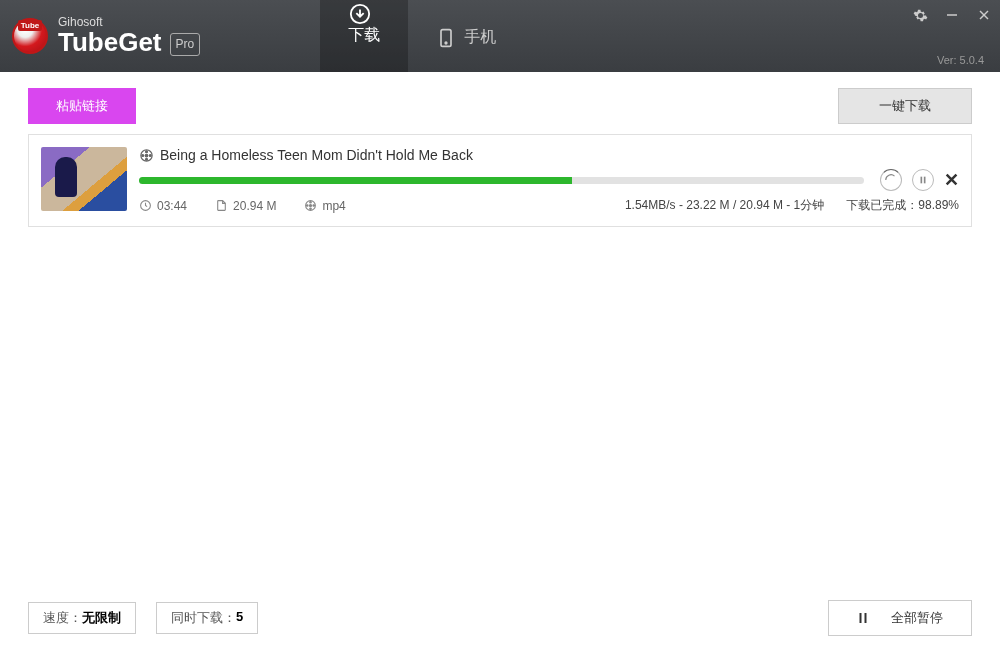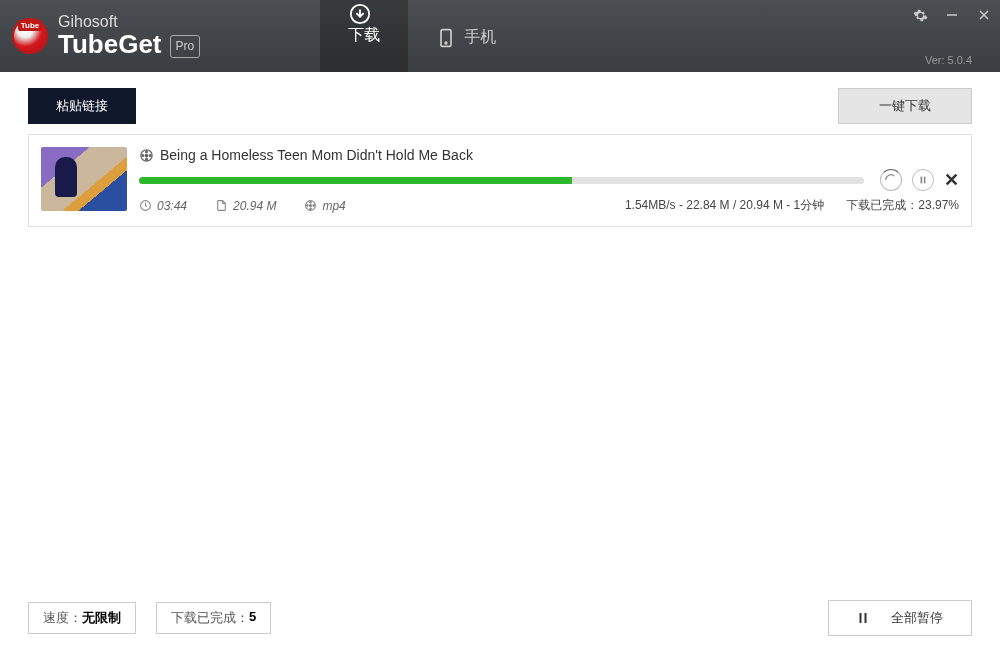--- a/index.html
+++ b/index.html
@@ -4,57 +4,57 @@
 <style>
 * { margin: 0; padding: 0; box-sizing: border-box; font-family: "Microsoft YaHei", Arial, sans-serif; }
 body { width: 1000px; height: 650px; overflow: hidden; background: #fff; display: flex; flex-direction: column; }
 
 
 .header { height: 72px; background: linear-gradient(to bottom, #4b4e52, #3a3d41); display: flex; align-items: center; position: relative; }
 .brand { display: flex; align-items: center; padding-left: 12px; }
 .logo { width: 36px; height: 36px; border-radius: 50%; background: radial-gradient(circle at 35% 30%, #fff 0%, #eee 25%, #d4191e 55%, #a80f14 100%); display: flex; align-items: flex-start; justify-content: center; font-size: 9px; font-weight: bold; color: #fff; position: relative; border: 2px solid #c01717; }
 .logo-inner { background: #c01717; color: #fff; font-size: 8px; padding: 1px 3px; border-radius: 2px; font-weight: bold; }
 .brand-text { margin-left: 10px; color: #fff; }
-.brand-top { font-size: 16px; font-weight: normal; color: #ddd; line-height: 1; }
+.brand-top { font-size: 12px; font-weight: normal; color: #ddd; line-height: 1; }
 .brand-name { font-size: 26px; font-weight: bold; line-height: 1.1; display: flex; align-items: flex-end; }
 .pro-badge { font-size: 12px; border: 1px solid #aaa; border-radius: 3px; padding: 4px 5px; margin-left: 8px; color: #ccc; font-weight: normal; }
 
 .nav-tabs { display: flex; margin-left: 120px; height: 100%; }
 .nav-tab { display: flex; align-items: center; padding: 0 28px; color: #ccc; font-size: 16px; cursor: pointer; border-top: 3px solid transparent; }
 .nav-tab.active { background: rgba(0,0,0,0.25); color: #fff; border-top-color: transparent; flex-direction: column; }
 .nav-tab svg { margin-right: 8px; }
 
 .window-controls { position: absolute; top: 0; right: 0; display: flex; }
 .win-btn { width: 32px; height: 30px; display: flex; align-items: center; justify-content: center; color: #ccc; cursor: pointer; }
-.version { position: absolute; right: 28px; bottom: 6px; font-size: 11px; color: #999; }
+.version { position: absolute; right: 16px; bottom: 6px; font-size: 11px; color: #999; }
 
 
 .toolbar { display: flex; justify-content: space-between; padding: 16px 28px 10px; }
-.btn-paste { background: #0f172a; color: #fff; border: none; padding: 8px 28px; font-size: 13px; cursor: pointer; }
+.btn-paste { background: #d946ef; color: #fff; border: none; padding: 8px 28px; font-size: 13px; cursor: pointer; }
 .btn-oneclick { background: #e5e5e5; border: 1px solid #ccc; padding: 8px 40px; font-size: 13px; cursor: pointer; color: #333; }
 
 
 .list-area { flex: 1; padding: 0 28px 10px; overflow-y: auto; }
 .download-card { border: 1px solid #e0e0e0; display: flex; padding: 12px; }
 .thumb { width: 86px; height: 64px; background: linear-gradient(140deg, #8a6bc4 0 30%, #cbb79c 30% 60%, #dd9f3e 60% 70%, #2a4ea0 70% 100%); flex-shrink: 0; border-radius: 2px; position: relative; overflow: hidden; }
 .thumb::after { content: ""; position: absolute; left: 14px; top: 10px; width: 22px; height: 40px; background: #1a1a4a; border-radius: 10px 10px 4px 4px; }
 .card-body { flex: 1; margin-left: 12px; display: flex; flex-direction: column; justify-content: space-between; }
 .card-title-row { display: flex; align-items: center; font-size: 14px; color: #333; }
 .card-title-row svg { margin-right: 6px; color: #666; }
 .progress-row { display: flex; align-items: center; margin: 6px 0; }
 .progress-bar { flex: 1; height: 7px; background: #e2e2e2; border-radius: 4px; overflow: hidden; }
 .progress-fill { height: 100%; background: #2db72d; }
 .progress-actions { display: flex; align-items: center; margin-left: 16px; gap: 10px; }
 .circ-btn { width: 22px; height: 22px; border: 1px solid #bbb; border-radius: 50%; display: flex; align-items: center; justify-content: center; cursor: pointer; color: #888; background: #fff; }
 .circ-btn.spinner { border-top-color: #666; animation: none; }
 .x-btn { cursor: pointer; color: #333; font-size: 18px; font-weight: bold; }
 
 .card-meta-row { display: flex; align-items: center; font-size: 12px; color: #555; }
 .meta-group { display: flex; align-items: center; gap: 28px; }
-.meta-item { display: flex; align-items: center; gap: 5px; color: #666; font-style: italic; }
+.meta-item { display: flex; align-items: center; gap: 5px; color: #666; }
 .meta-item svg { color: #888; }
 .meta-right { margin-left: auto; display: flex; gap: 22px; }
 .meta-right span { color: #444; }
 
 
 .footer { display: flex; align-items: center; padding: 10px 28px 14px; gap: 20px; }
 .footer-chip { border: 1px solid #ccc; padding: 6px 14px; font-size: 13px; display: flex; cursor: pointer; }
 .footer-chip .label { color: #555; }
 .footer-chip .value { font-weight: bold; }
 .btn-pause-all { margin-left: auto; border: 1px solid #ccc; padding: 8px 28px; font-size: 13px; cursor: pointer; display: flex; align-items: center; gap: 22px; background: #fff; color: #333; }
@@ -177,35 +177,35 @@
                 <circle cx="12" cy="12" r="2" fill="currentColor"></circle>
                 <circle cx="12" cy="6" r="1.5" fill="currentColor"></circle>
                 <circle cx="12" cy="18" r="1.5" fill="currentColor"></circle>
                 <circle cx="6" cy="12" r="1.5" fill="currentColor"></circle>
                 <circle cx="18" cy="12" r="1.5" fill="currentColor"></circle>
               </svg>
             <span>mp4</span>
           </div>
         </div>
         <div class="meta-right">
-          <span>1.54MB/s - 22.84 M / 20.94 M - 1分钟</span>
-          <span>下载已完成：23.97%</span>
+          <span>1.54MB/s - 23.22 M / 20.94 M - 1分钟</span>
+          <span>下载已完成：98.89%</span>
         </div>
       </div>
     </div>
   </div>
 </div>
 
 <div class="footer">
   <div class="footer-chip">
     <span class="label">速度：</span>
     <span class="value">无限制</span>
   </div>
   <div class="footer-chip">
-    <span class="label">下载已完成：</span>
+    <span class="label">同时下载：</span>
     <span class="value">5</span>
   </div>
   <button class="btn-pause-all">
     <svg width="12" height="12" viewBox="0 0 12 12">
         <line x1="3.5" y1="1" x2="3.5" y2="11" stroke="currentColor" stroke-width="2"></line>
         <line x1="8.5" y1="1" x2="8.5" y2="11" stroke="currentColor" stroke-width="2"></line>
       </svg>
     <span>全部暂停</span>
   </button>
 </div>

